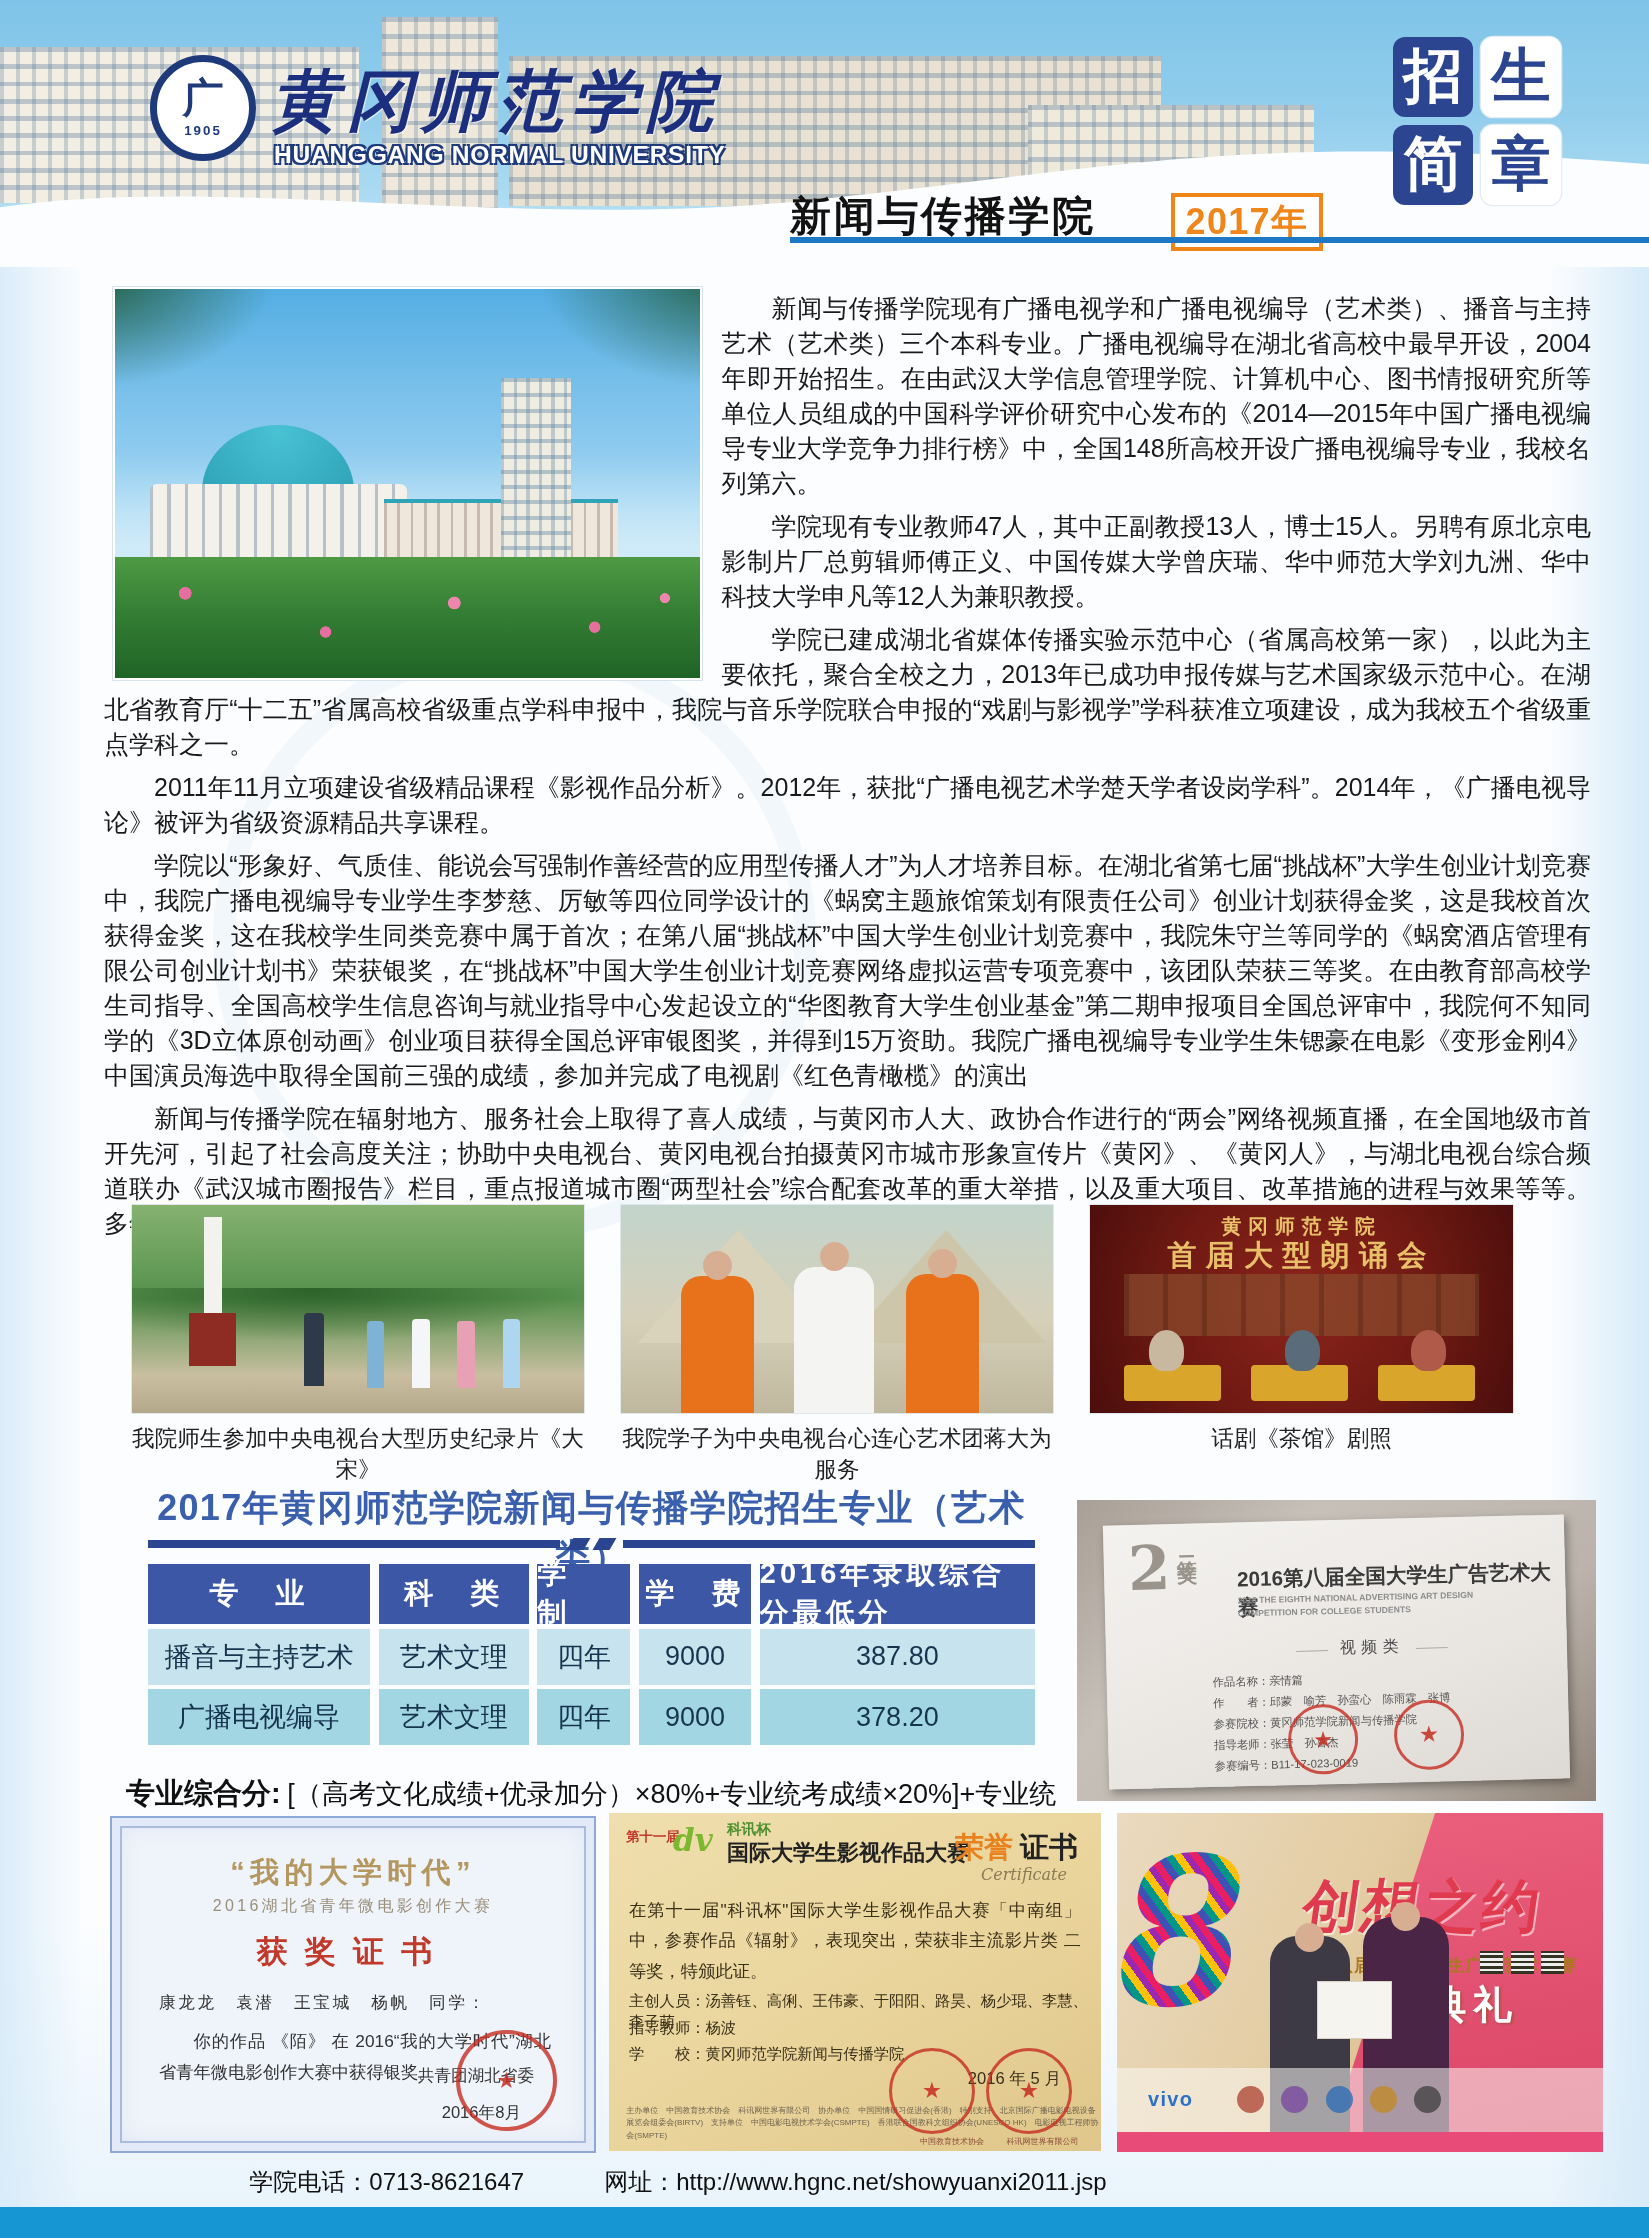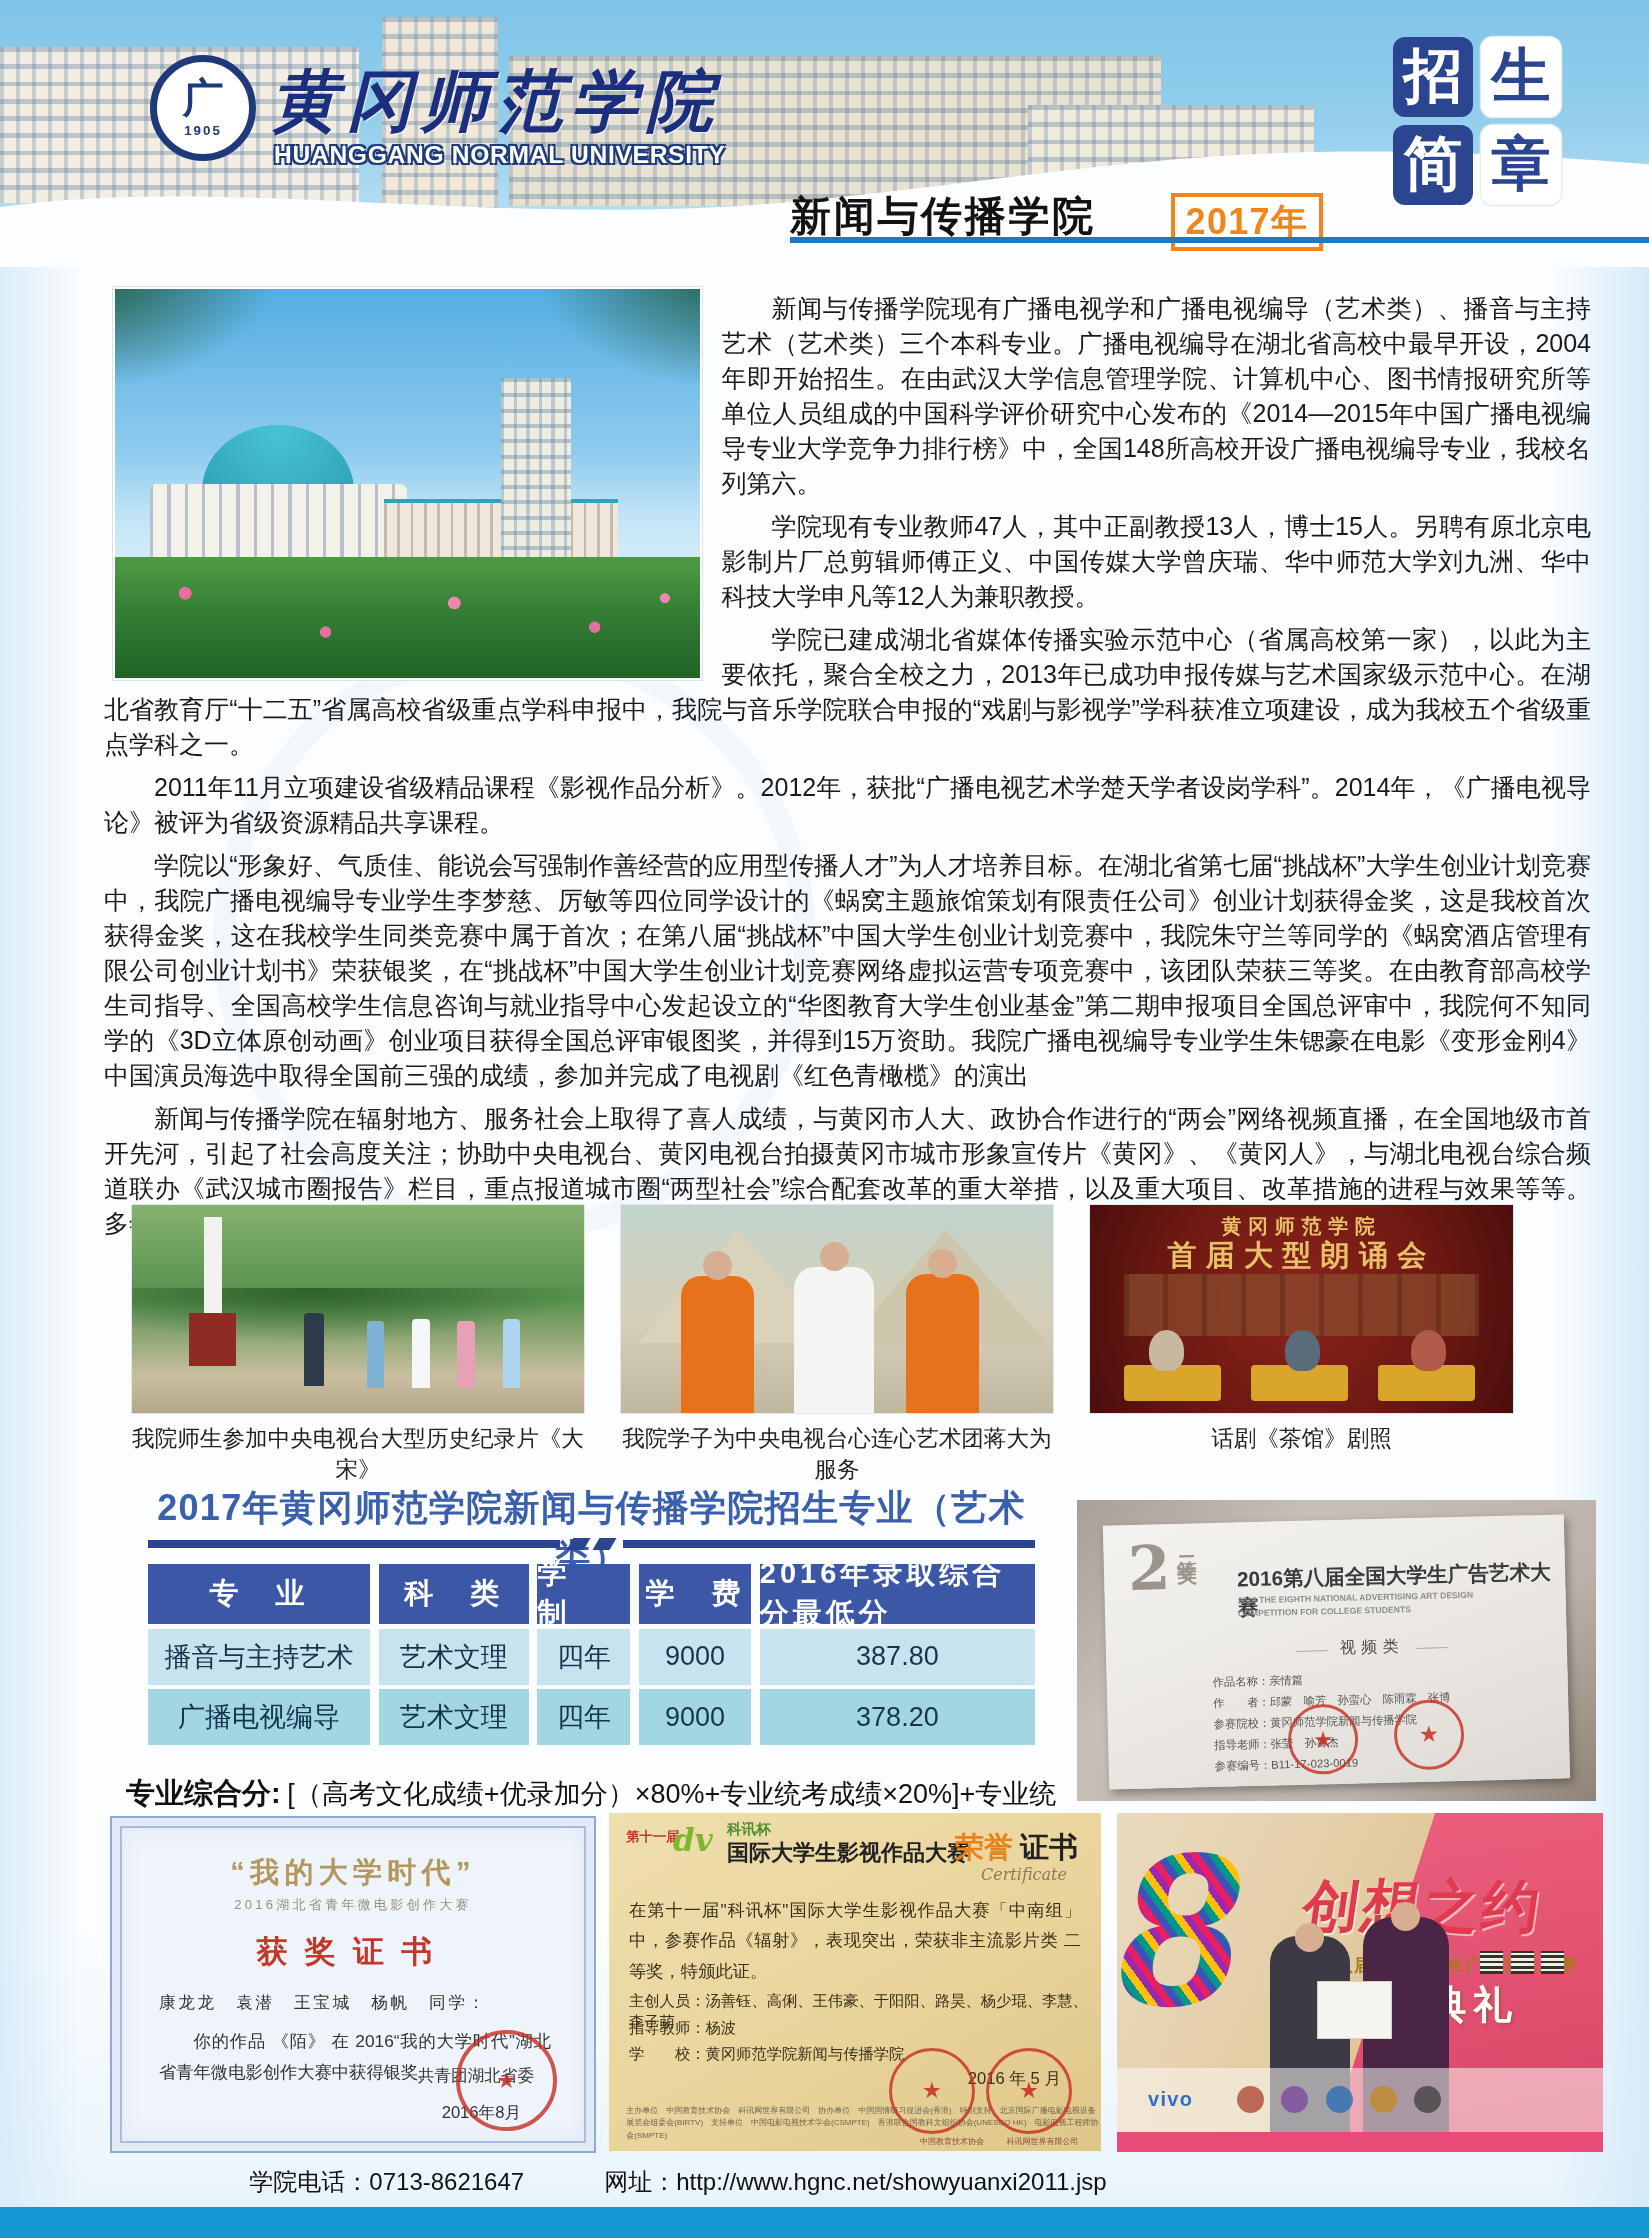--- a/index.html
+++ b/index.html
@@ -119,21 +119,21 @@
   .certad .cat:before,.certad .cat:after{content:"———";color:#9A9A9A;letter-spacing:0;margin:0 12px;font-size:10.6px;}
   .certad .flds{position:absolute;left:106px;top:149px;font-size:11.3px;color:#555;line-height:1.85;}
   .seal{position:absolute;border:3.3px solid rgba(198,44,32,.8);border-radius:50%;color:rgba(198,44,32,.85);
     display:flex;align-items:center;justify-content:center;font-size:22.6px;}
   .certad .s1{left:180px;bottom:9.3px;width:64px;height:64px;}
   .certad .s2{left:286px;bottom:12px;width:64px;height:64px;}
   
   .certfilm{left:110px;top:1816px;width:482px;height:333px;background:#EFF3FA;border:2px solid #8FA8D6;
     box-shadow:inset 0 0 0 8px #E2EAF7,inset 0 0 0 10px #A9BCDF,inset 0 0 27px rgba(120,150,200,.25);overflow:hidden;}
   .certfilm .tq{position:absolute;left:0;top:35px;width:100%;text-align:center;color:#B3975F;font-weight:bold;font-size:29px;letter-spacing:5.3px;}
-  .certfilm .st{position:absolute;left:0;top:78px;width:100%;text-align:center;color:#9A8F7A;font-size:13px;letter-spacing:3.3px;}
+  .certfilm .st{position:absolute;left:0;top:78px;width:100%;text-align:center;color:#9A8F7A;font-size:16px;letter-spacing:3.3px;}
   .certfilm .ct{position:absolute;left:0;top:113px;width:100%;text-align:center;color:#C0392B;font-weight:bold;font-size:31px;letter-spacing:17.3px;}
   .certfilm .nm{position:absolute;left:47px;top:174px;font-size:16.6px;color:#333;letter-spacing:2.7px;}
   .certfilm .bd{position:absolute;left:47px;top:208px;width:392px;font-size:17.3px;color:#333;line-height:1.8;text-indent:2em;text-align:justify;}
   .certfilm .is{position:absolute;right:60px;bottom:64px;font-size:16.6px;color:#333;}
   .certfilm .dt{position:absolute;right:73px;bottom:27px;font-size:16.6px;color:#333;}
   .certfilm .seal{right:37px;bottom:20px;width:93px;height:93px;border-width:4px;}
   .certkx{left:609px;top:1813px;width:492px;height:338px;background:linear-gradient(150deg,#EFDFAE 0%,#E9D49B 55%,#DFC68A 100%);overflow:hidden;}
   .certkx .hd{position:absolute;left:17.3px;top:14.6px;font-size:13.3px;color:#C0392B;font-weight:bold;}
   .certkx .lg{position:absolute;left:64px;top:9.3px;font:bold italic 31px "DejaVu Serif",serif;color:#7CB82F;}
   .certkx .cup{position:absolute;left:118px;top:6.7px;font-size:14.6px;color:#4E8F2F;font-weight:bold;}

